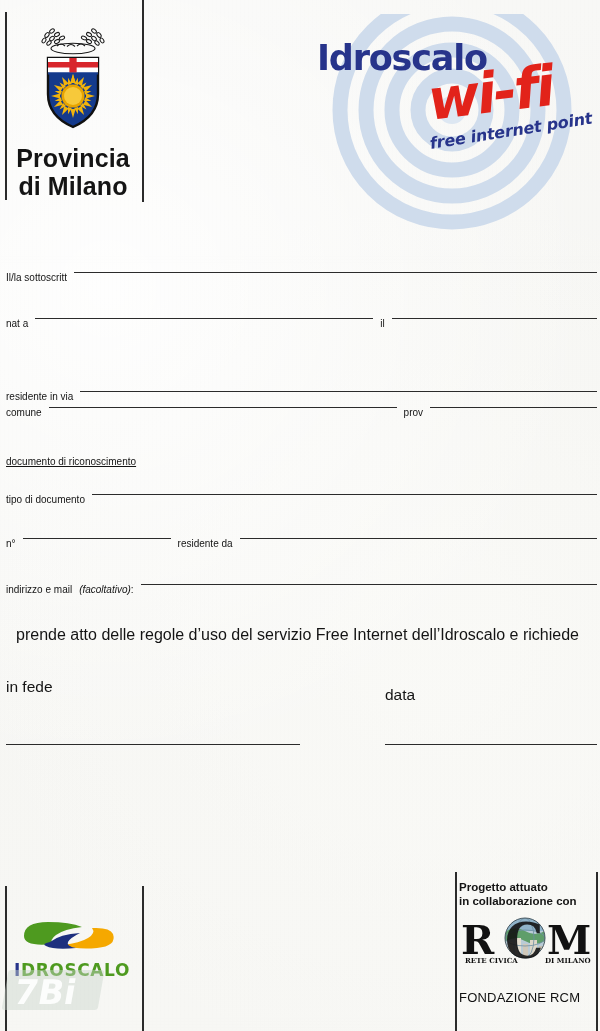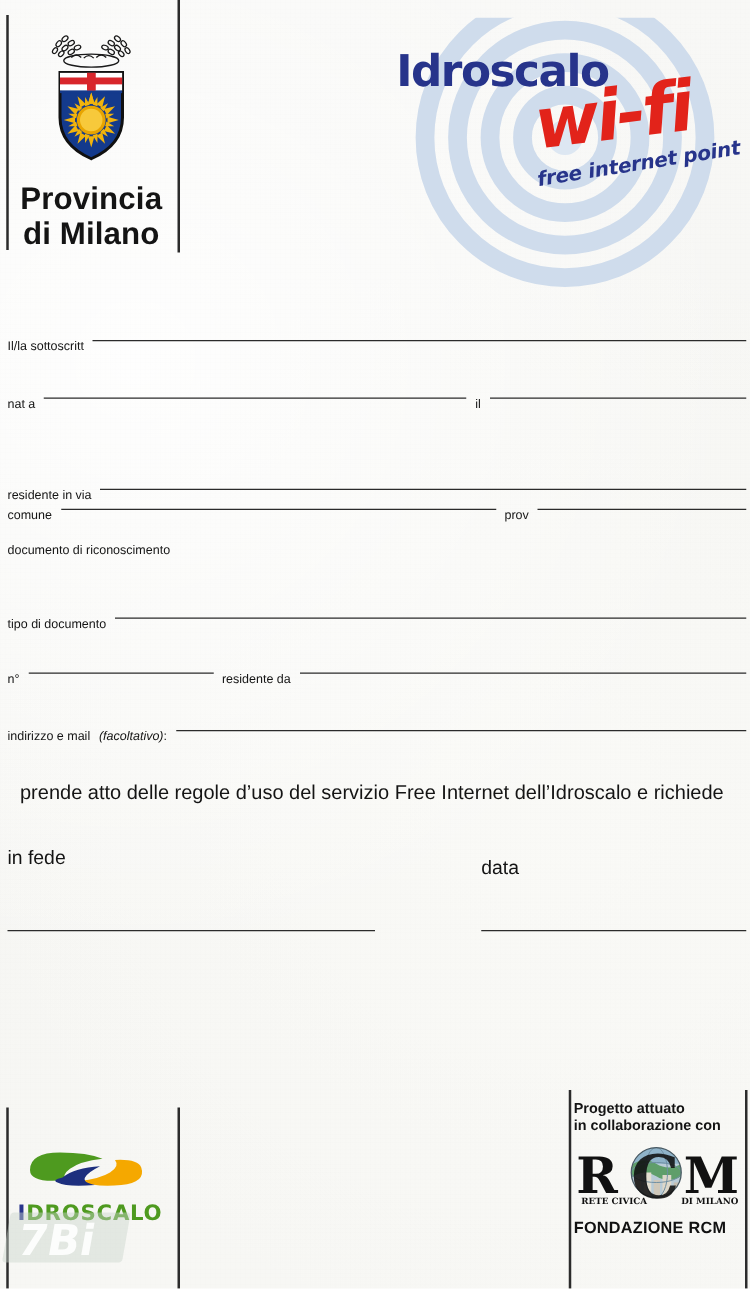--- a/index.html
+++ b/index.html
@@ -190,23 +190,23 @@
     width: 136px;
   }
   #rcm-caption {
     font-size: 11.5px;
     font-weight: bold;
     line-height: 1.25;
     color: #141414;
   }
   #rcm-logo { margin-top: 7px; }
   #rcm-foundation {
-    margin-top: 3px;
+    margin-top: 20px;
     font-size: 13px;
-    font-weight: bold;
+    font-weight: normal;
     letter-spacing: .2px;
     color: #111111;
   }
 </style>
 </head>
 <body>
 
 <div id="page">
 
   <div id="paper-grain"></div>
@@ -332,21 +332,21 @@
     </div>
 
     <div class="field-row" style="top:149px;">
       <span class="field-label">comune</span>
       <span class="blank fixed-com"></span>
       <span class="gap-sm"></span>
       <span class="field-label">prov</span>
       <span class="blank"></span>
     </div>
 
-    <div class="field-row" style="top:177px;">
+    <div class="field-row" style="top:198px;text-decoration:underline;">
       <span class="field-label">documento di riconoscimento</span>
     </div>
 
     <div class="field-row" style="top:236px;">
       <span class="field-label">tipo di documento</span>
       <span class="blank"></span>
     </div>
 
     <div class="field-row" style="top:280px;">
       <span class="field-label">n°</span>

